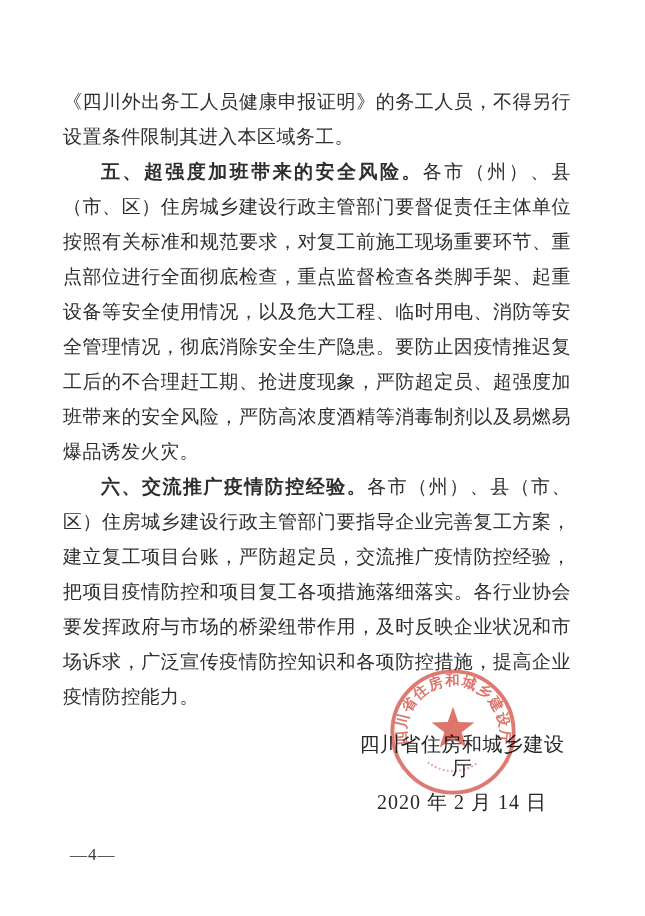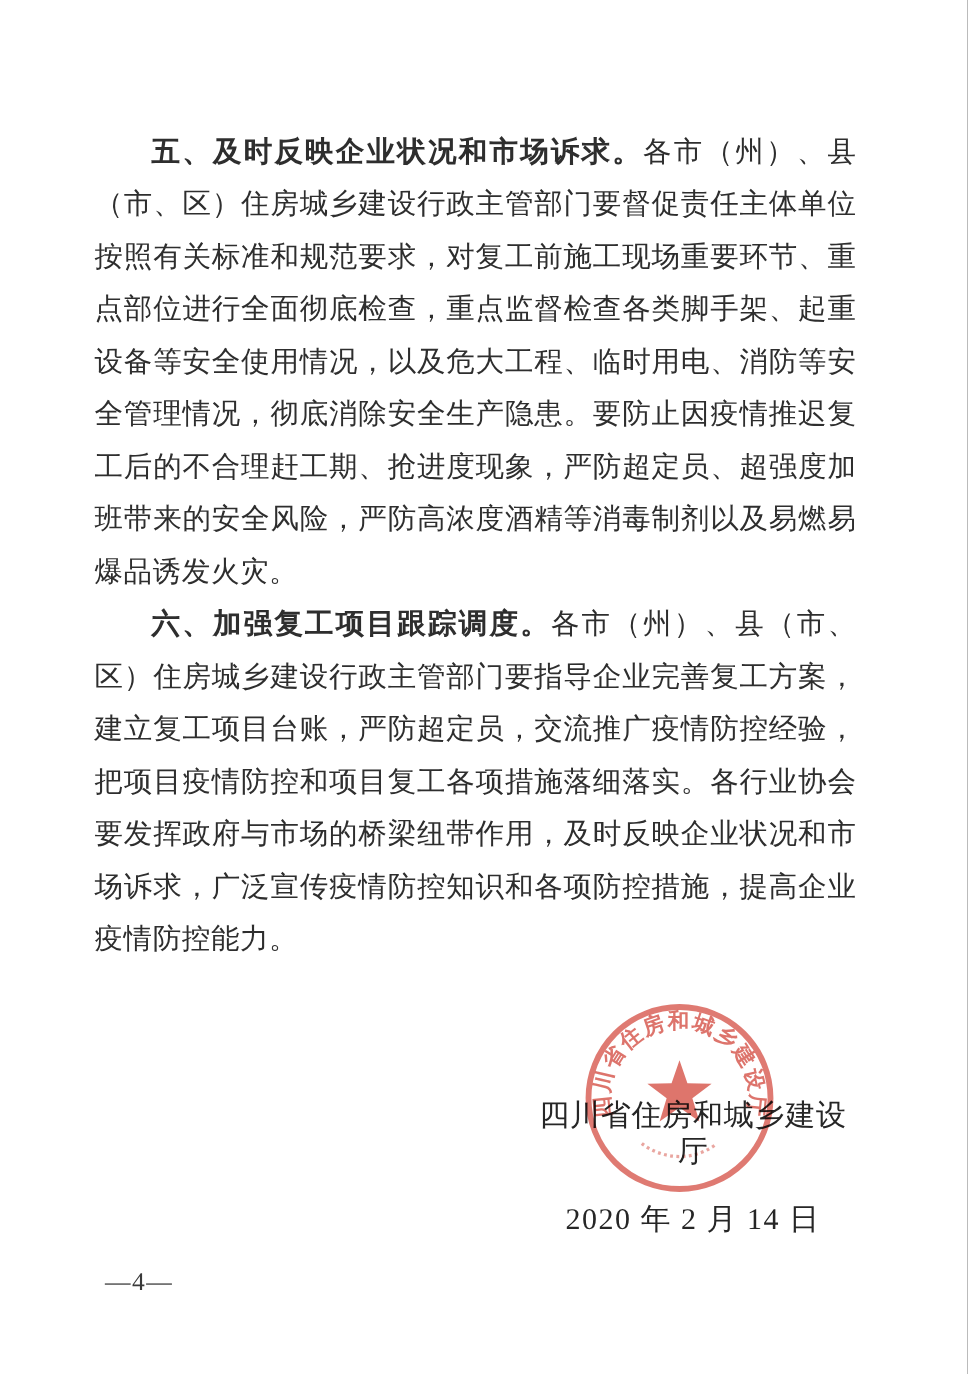--- a/index.html
+++ b/index.html
@@ -31,21 +31,21 @@
     position: absolute;
     top: 732px;
     left: 350px;
     width: 224px;
     text-align: center;
     font-size: 20px;
     line-height: 24px;
     letter-spacing: 0.5px;
     color: #262626;
   }
-  .signature .sig-date { margin-top: 21px; letter-spacing: 1px; }
+  .signature .sig-date { margin-top: 10px; letter-spacing: 1px; }
   .seal {
     position: absolute;
     left: 388px;
     top: 667px;
     width: 130px;
     height: 130px;
     mix-blend-mode: multiply;
     opacity: 0.88;
   }
   .footer-page-number {
@@ -56,22 +56,23 @@
     letter-spacing: 1px;
     color: #3a3a3a;
   }
 </style>
 </head>
 <body>
 
 <div class="page">
 
   <div class="content">
-      <p class="para indent"><span class="run bold">五、及时反映企业状况和市场诉求。</span><span class="run">各市（州）、县（市、区）住房城乡建设行政主管部门要督促责任主体单位按照有关标准和规范要求，对复工前施工现场重要环节、重点部位进行全面彻底检查，重点监督检查各类脚手架、起重设备等安全使用情况，以及危大工程、临时用电、消防等安全管理情况，彻底消除安全生产隐患。要防止因疫情推迟复工后的不合理赶工期、抢进度现象，严防超定员、超强度加班带来的安全风险，严防高浓度酒精等消毒制剂以及易燃易爆品诱发火灾。</span></p>
-      <p class="para indent"><span class="run bold">六、加强复工项目跟踪调度。</span><span class="run">各市（州）、县（市、区）住房城乡建设行政主管部门要指导企业完善复工方案，建立复工项目台账，严防超定员，交流推广疫情防控经验，把项目疫情防控和项目复工各项措施落细落实。各行业协会要发挥政府与市场的桥梁纽带作用，及时反映企业状况和市场诉求，广泛宣传疫情防控知识和各项防控措施，提高企业疫情防控能力。</span></p>
+      <p class="para"><span class="run">《四川外出务工人员健康申报证明》的务工人员，不得另行设置条件限制其进入本区域务工。</span></p>
+      <p class="para indent"><span class="run bold">五、超强度加班带来的安全风险。</span><span class="run">各市（州）、县（市、区）住房城乡建设行政主管部门要督促责任主体单位按照有关标准和规范要求，对复工前施工现场重要环节、重点部位进行全面彻底检查，重点监督检查各类脚手架、起重设备等安全使用情况，以及危大工程、临时用电、消防等安全管理情况，彻底消除安全生产隐患。要防止因疫情推迟复工后的不合理赶工期、抢进度现象，严防超定员、超强度加班带来的安全风险，严防高浓度酒精等消毒制剂以及易燃易爆品诱发火灾。</span></p>
+      <p class="para indent"><span class="run bold">六、交流推广疫情防控经验。</span><span class="run">各市（州）、县（市、区）住房城乡建设行政主管部门要指导企业完善复工方案，建立复工项目台账，严防超定员，交流推广疫情防控经验，把项目疫情防控和项目复工各项措施落细落实。各行业协会要发挥政府与市场的桥梁纽带作用，及时反映企业状况和市场诉求，广泛宣传疫情防控知识和各项防控措施，提高企业疫情防控能力。</span></p>
     </div>
 
   <div class="signature">
     <div class="sig-agency">四川省住房和城乡建设厅</div>
     <div class="sig-date">2020 年 2 月 14 日</div>
   </div>
 
   <svg class="seal" viewBox="0 0 150 150" aria-hidden="true">
     <defs>
       <path id="sealArc" d="M 22.8 89 A 54 54 0 1 1 127.2 89" fill="none"></path>

